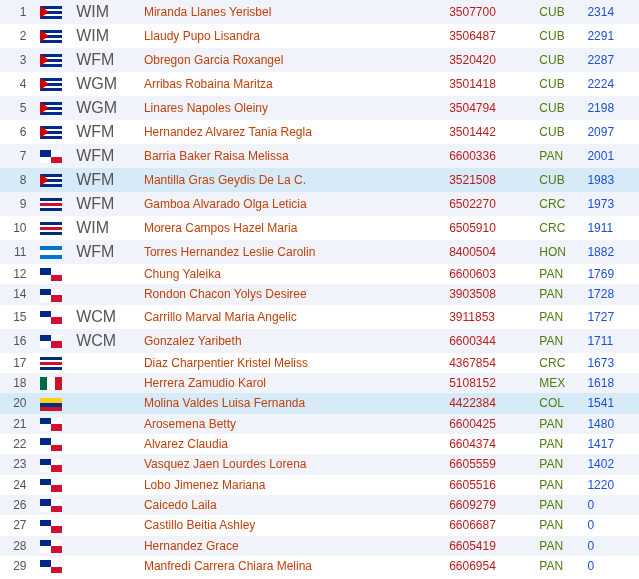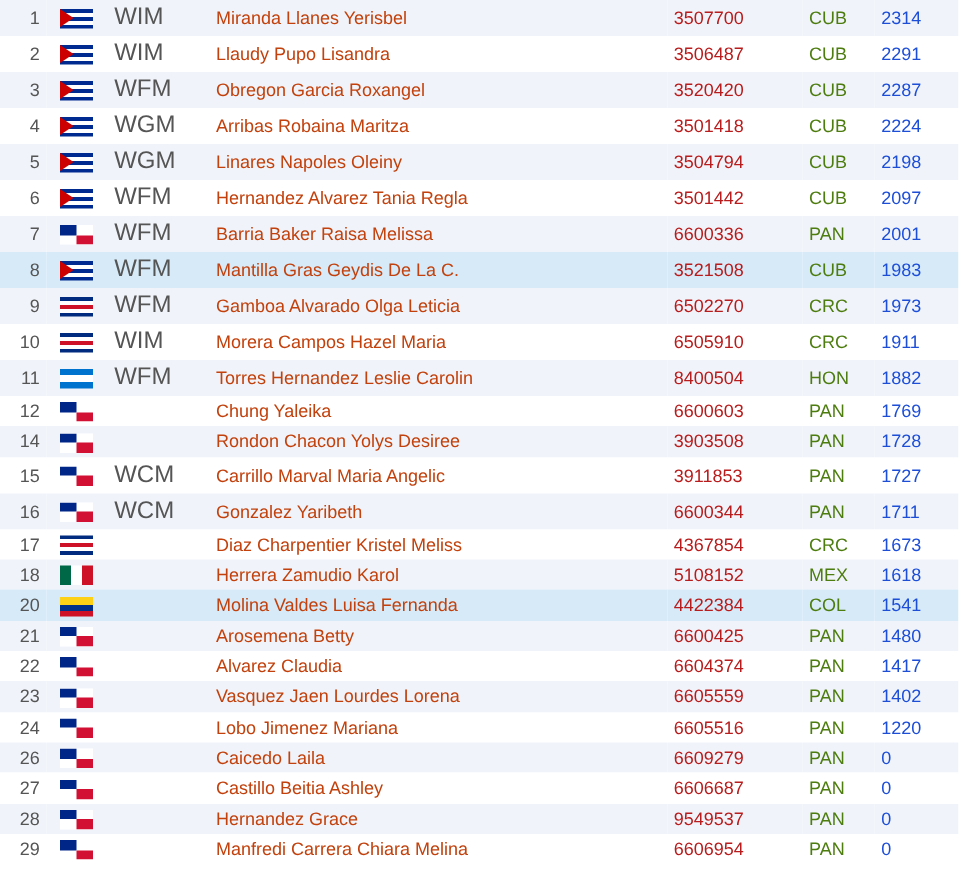--- a/index.html
+++ b/index.html
@@ -416,21 +416,21 @@
     <td class="col-country">PAN</td>
     <td class="col-score">0</td>
   </tr>
       <tr>
     <td class="col-num">28</td>
     <td class="col-flag">
       <span class="flag flag-PAN"></span>
     </td>
     <td class="col-title"></td>
     <td class="col-name">Hernandez Grace</td>
-    <td class="col-id">9549537</td>
+    <td class="col-id">6605419</td>
     <td class="col-country">PAN</td>
     <td class="col-score">0</td>
   </tr>
       <tr>
     <td class="col-num">29</td>
     <td class="col-flag">
       <span class="flag flag-PAN"></span>
     </td>
     <td class="col-title"></td>
     <td class="col-name">Manfredi Carrera Chiara Melina</td>

